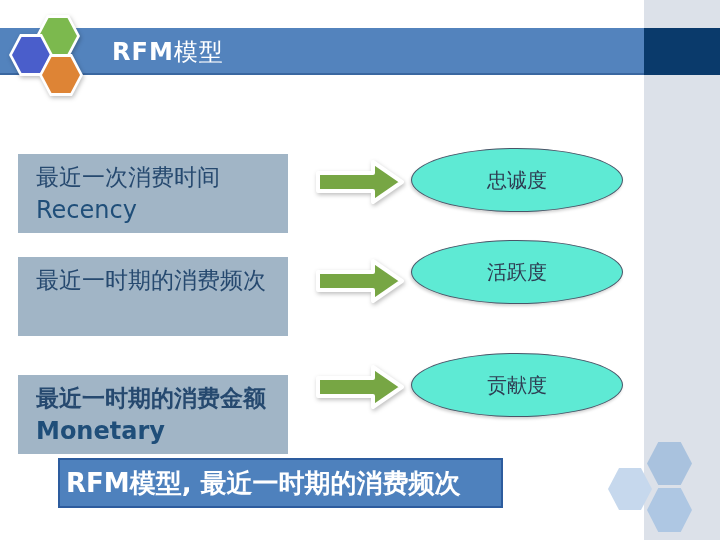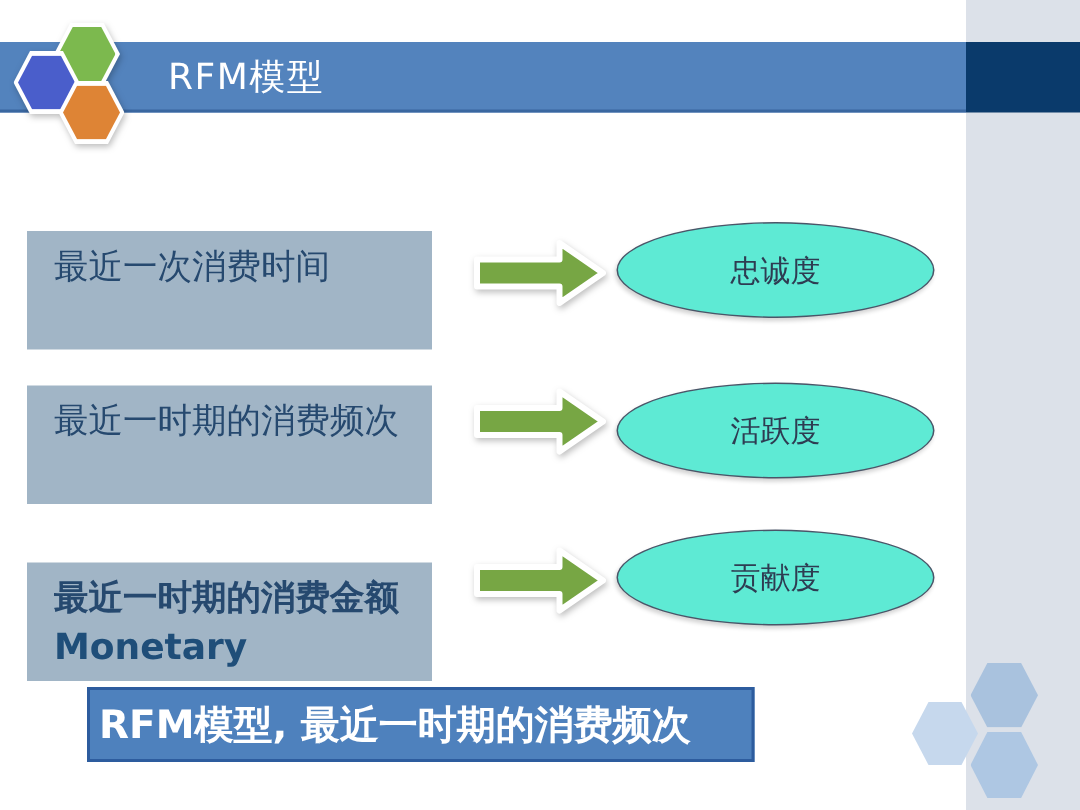--- a/index.html
+++ b/index.html
@@ -8,21 +8,21 @@
 
   
   .right-rail{position:absolute;left:644px;top:0;width:76px;height:540px;background:#dce1e9;}
 
   
   .header-bar{position:absolute;left:0;top:28px;width:644px;height:47px;background:#5383bd;
               border-bottom:2px solid #3a67a0;box-sizing:border-box;}
   .header-accent{position:absolute;left:644px;top:28px;width:76px;height:47px;background:#0a3a6b;}
   .slide-title{position:absolute;left:112px;top:28px;height:47px;line-height:47px;color:#ffffff;
                font-size:24px;letter-spacing:1px;}
-  .slide-title .bold{font-weight:normal;font-family:"DejaVu Sans","Liberation Sans",sans-serif;}
+  .slide-title .bold{font-weight:bold;font-family:"DejaVu Sans","Liberation Sans",sans-serif;}
   .slide-title .rest{font-family:"Liberation Serif","DejaVu Serif",serif;}
 
   
   .hex{clip-path:polygon(25% 0%,75% 0%,100% 50%,75% 100%,25% 100%,0% 50%);position:absolute;}
   .hex-outer{background:#ffffff;}
   .hex-inner{position:absolute;left:3px;top:3px;right:3px;bottom:3px;
              clip-path:polygon(25% 0%,75% 0%,100% 50%,75% 100%,25% 100%,0% 50%);}
   .logo{position:absolute;left:0;top:0;width:100px;height:100px;filter:drop-shadow(1px 2px 2px rgba(0,0,0,0.25));}
 
   
@@ -70,35 +70,36 @@
     <div class="hex hex-outer" style="left:9px;top:34px;width:44px;height:42px;">
       <div class="hex-inner" style="background:#4a5ecb;"></div>
     </div>
     <div class="hex hex-outer" style="left:39px;top:54px;width:44px;height:42px;">
       <div class="hex-inner" style="background:#de8435;"></div>
     </div>
   </div>
 
   <div class="factor-box" style="top:139px;">
     <div class="factor-cn">最近一次消费时间</div>
+    <div class="factor-en">Recency</div>
   </div>
   <svg class="arrow" style="top:158px;" viewBox="0 0 90 48">
     <polygon points="3,15 58,15 58,4 87,24 58,44 58,33 3,33" fill="#77a644" stroke="#ffffff" stroke-width="4" stroke-linejoin="round"></polygon>
   </svg>
   <div class="oval" style="top:148px;">
     <span>忠诚度</span>
   </div>
 
   <div class="factor-box" style="top:242px;">
     <div class="factor-cn">最近一时期的消费频次</div>
   </div>
   <svg class="arrow" style="top:257px;" viewBox="0 0 90 48">
     <polygon points="3,15 58,15 58,4 87,24 58,44 58,33 3,33" fill="#77a644" stroke="#ffffff" stroke-width="4" stroke-linejoin="round"></polygon>
   </svg>
-  <div class="oval" style="top:255px;">
+  <div class="oval" style="top:240px;">
     <span>活跃度</span>
   </div>
 
   <div class="factor-box" style="top:360px;font-weight:bold;">
     <div class="factor-cn">最近一时期的消费金额</div>
     <div class="factor-en">Monetary</div>
   </div>
   <svg class="arrow" style="top:363px;" viewBox="0 0 90 48">
     <polygon points="3,15 58,15 58,4 87,24 58,44 58,33 3,33" fill="#77a644" stroke="#ffffff" stroke-width="4" stroke-linejoin="round"></polygon>
   </svg>

